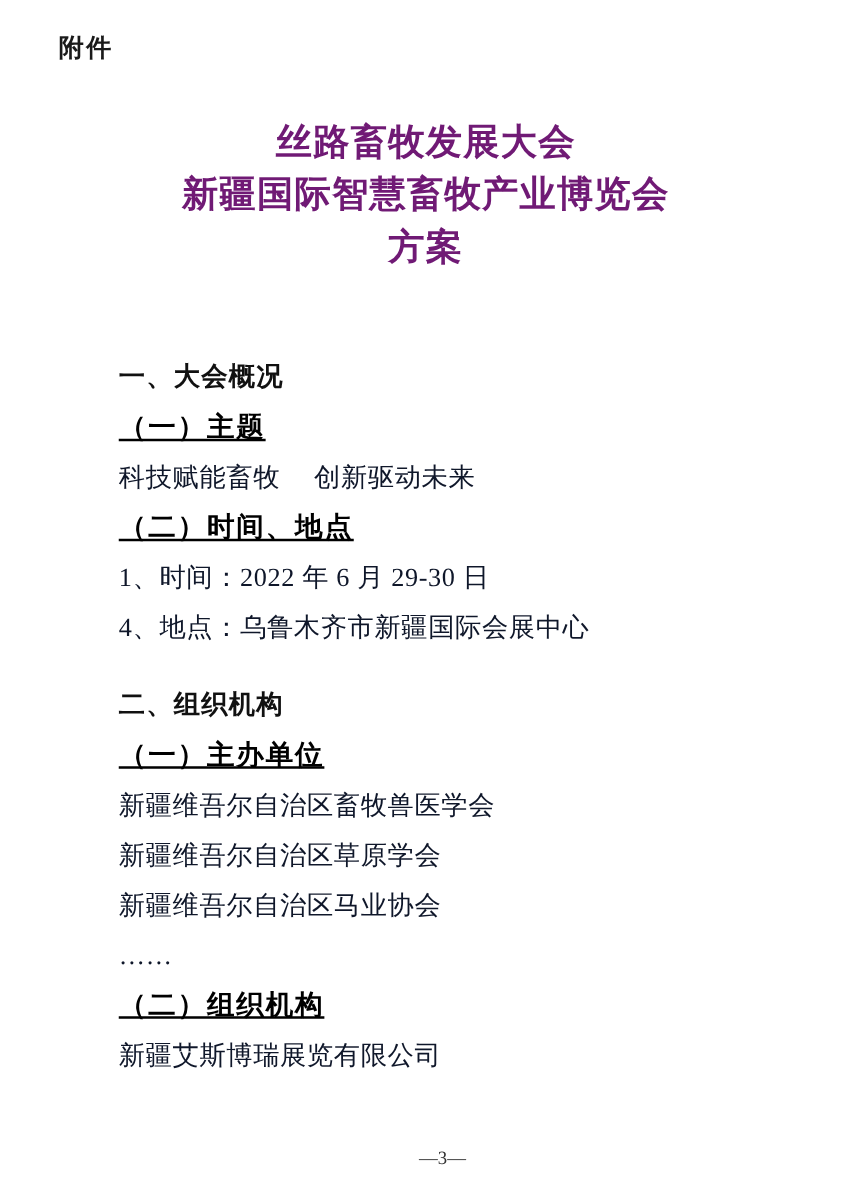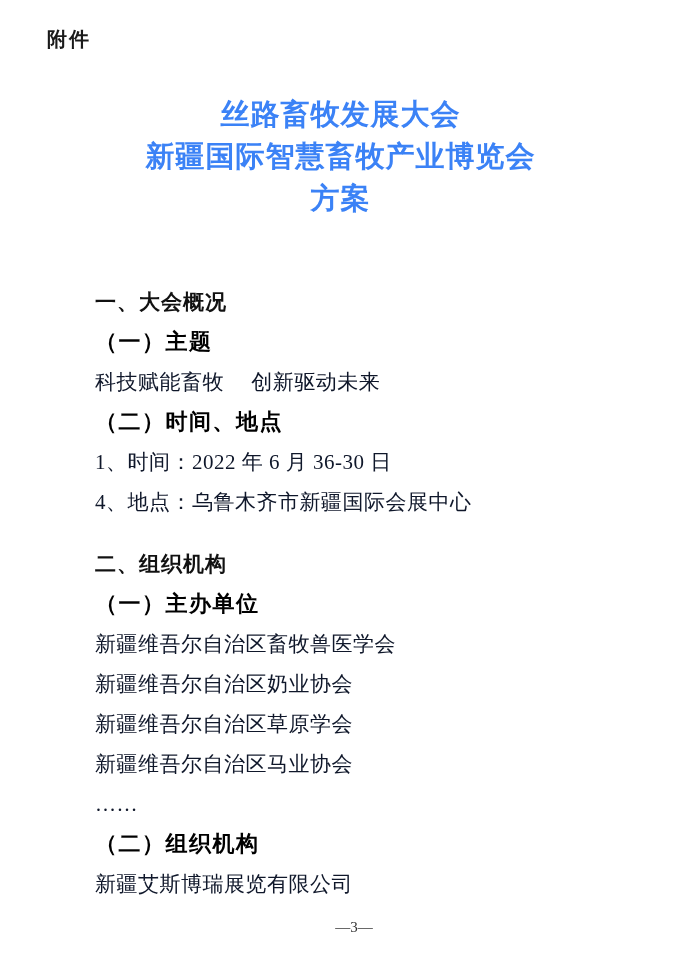--- a/index.html
+++ b/index.html
@@ -35,21 +35,21 @@
     top: 93px;
     left: 0;
     right: 0;
     margin: 0;
     text-align: center;
     font-family: "Liberation Serif", "DejaVu Serif", serif;
     font-weight: bold;
     font-size: 29px;
     line-height: 42px;
     letter-spacing: 1px;
-    color: #3b82f6;
+    color: #701a75;
   }
   
   .content {
     position: absolute;
     top: 260px;
     left: 95px;
     right: 28px;
   }
   .line {
     height: 40px;
@@ -65,20 +65,21 @@
     color: #111111;
     margin-top: 22px;
   }
   
   .h2 {
     font-family: "Liberation Serif", "DejaVu Serif", serif;
     font-weight: bold;
     font-size: 22px;
     letter-spacing: 1.5px;
     color: #000000;
+    text-decoration: underline;
   }
   
   .body-text {
     font-family: Liberation Serif, serif;
     font-weight: normal;
     font-size: 21px;
     letter-spacing: 0.5px;
     color: #0f172a;
   }
   
@@ -106,26 +107,25 @@
     <div>丝路畜牧发展大会</div>
     <div>新疆国际智慧畜牧产业博览会</div>
     <div>方案</div>
   </div>
 
   <div class="content">
     <div class="line h1">一、大会概况</div>
     <div class="line h2">（一）主题</div>
     <div class="line body-text">科技赋能畜牧　 创新驱动未来</div>
     <div class="line h2">（二）时间、地点</div>
-    <div class="line body-text">1、时间：2022 年 6 月 36-30 日</div>
+    <div class="line body-text">1、时间：2022 年 6 月 29-30 日</div>
     <div class="line body-text">4、地点：乌鲁木齐市新疆国际会展中心</div>
     <div class="line h1">二、组织机构</div>
     <div class="line h2">（一）主办单位</div>
     <div class="line body-text">新疆维吾尔自治区畜牧兽医学会</div>
-    <div class="line body-text">新疆维吾尔自治区奶业协会</div>
     <div class="line body-text">新疆维吾尔自治区草原学会</div>
     <div class="line body-text">新疆维吾尔自治区马业协会</div>
     <div class="line body-text">……</div>
     <div class="line h2">（二）组织机构</div>
     <div class="line body-text">新疆艾斯博瑞展览有限公司</div>
   </div>
 
   <div class="page-number">—3—</div>
 
 </div>

